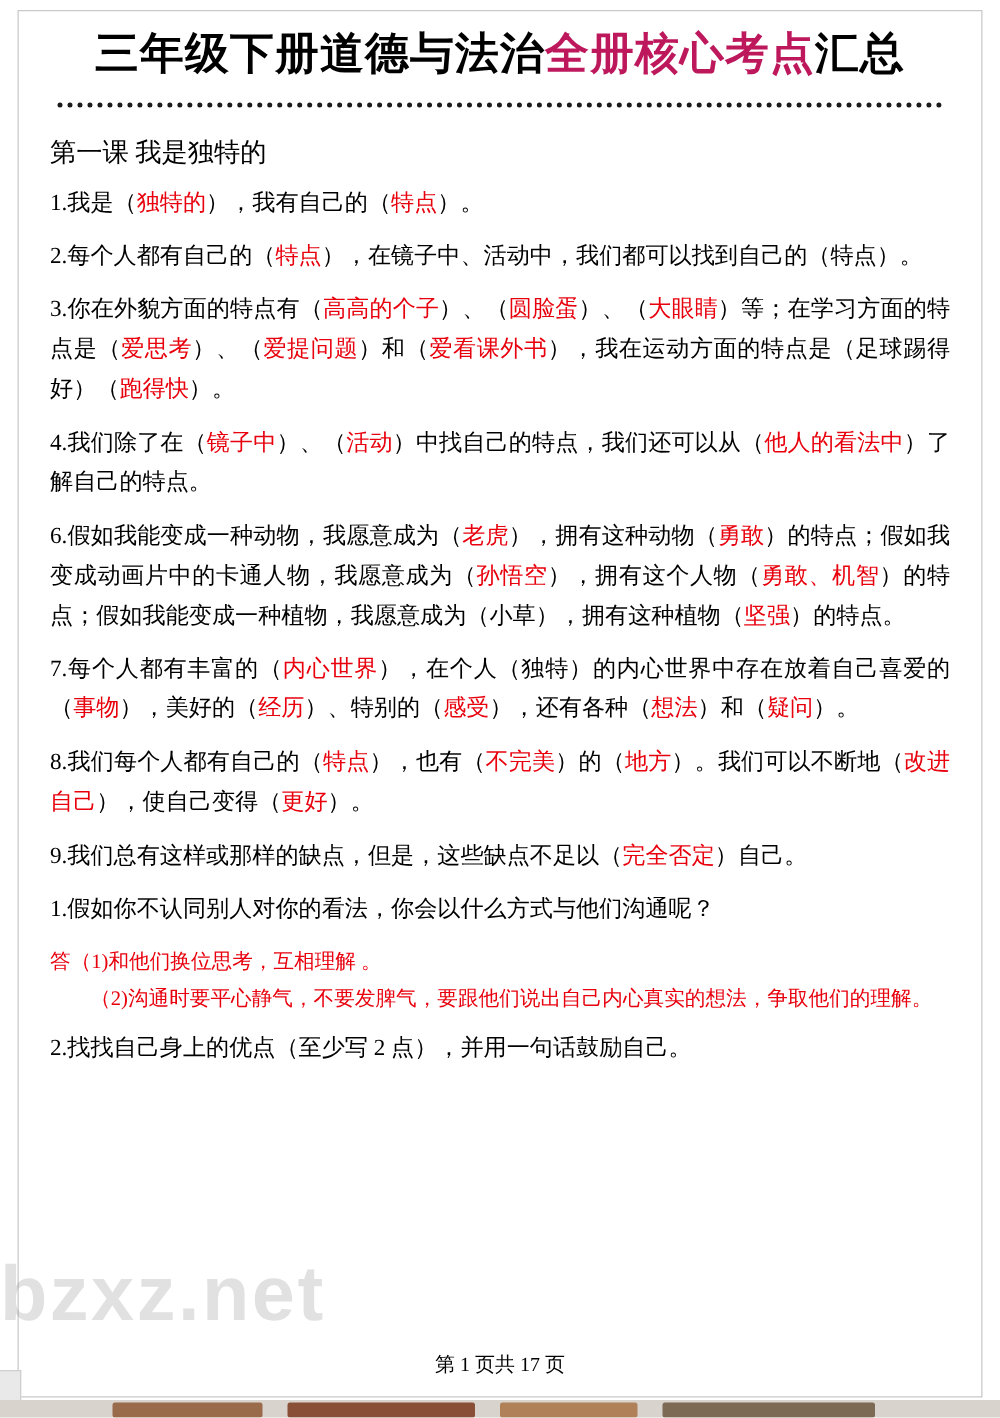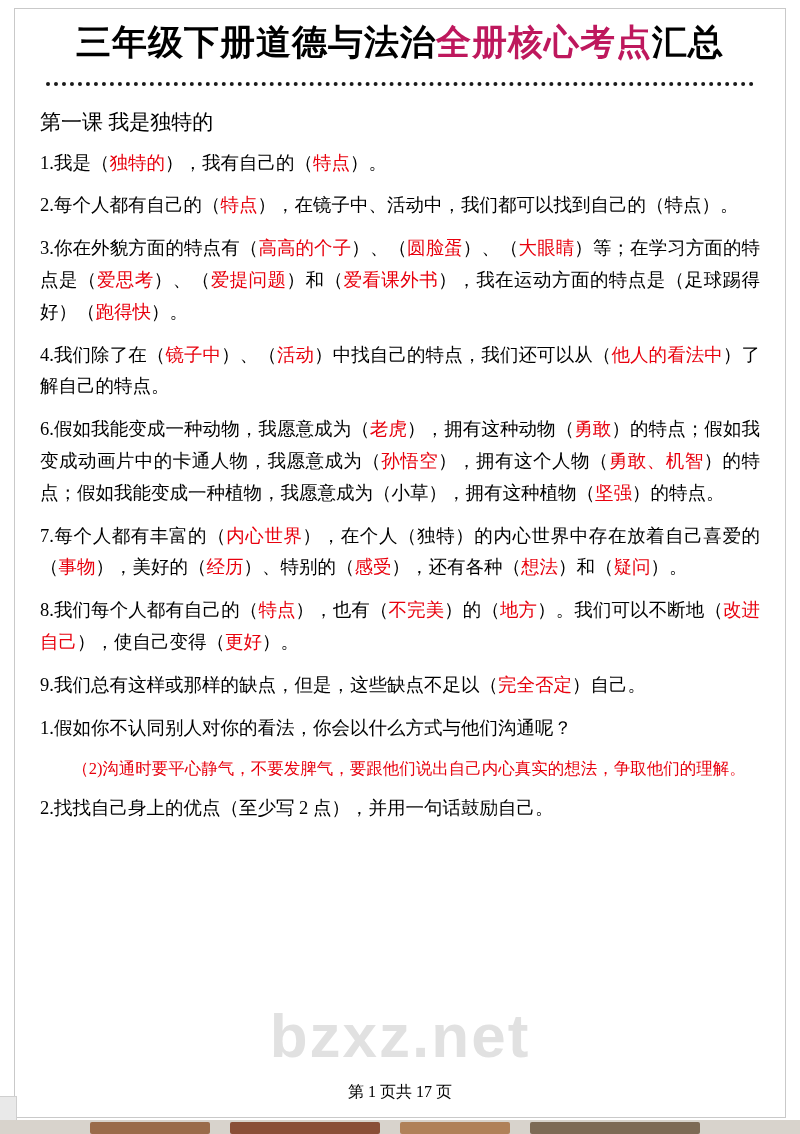--- a/index.html
+++ b/index.html
@@ -89,21 +89,21 @@
     text-align: center;
     font-size: 16px;
     color: #000;
     font-family: "Liberation Serif", "DejaVu Serif", serif;
   }
   .watermark {
     position: absolute;
     left: 0;
     top: 1000px;
     width: 800px;
-    text-align: center;
+    text-align: left;
     font-size: 62px;
     font-weight: bold;
     letter-spacing: 2px;
     color: rgba(120,120,120,0.22);
     font-family: "Liberation Sans", sans-serif;
     pointer-events: none;
     user-select: none;
   }
   
   .bottom-strip {
@@ -155,20 +155,21 @@
     <div id="body-slot">
         <p class="para"><span>1.我是（</span><span class="r">独特的</span><span>），我有自己的（</span><span class="r">特点</span><span>）。</span></p>
         <p class="para"><span>2.每个人都有自己的（</span><span class="r">特点</span><span>），在镜子中、活动中，我们都可以找到自己的（特点）。</span></p>
         <p class="para"><span>3.你在外貌方面的特点有（</span><span class="r">高高的个子</span><span>）、（</span><span class="r">圆脸蛋</span><span>）、（</span><span class="r">大眼睛</span><span>）等；在学习方面的特点是（</span><span class="r">爱思考</span><span>）、（</span><span class="r">爱提问题</span><span>）和（</span><span class="r">爱看课外书</span><span>），我在运动方面的特点是（足球踢得好）（</span><span class="r">跑得快</span><span>）。</span></p>
         <p class="para"><span>4.我们除了在（</span><span class="r">镜子中</span><span>）、（</span><span class="r">活动</span><span>）中找自己的特点，我们还可以从（</span><span class="r">他人的看法中</span><span>）了解自己的特点。</span></p>
         <p class="para"><span>6.假如我能变成一种动物，我愿意成为（</span><span class="r">老虎</span><span>），拥有这种动物（</span><span class="r">勇敢</span><span>）的特点；假如我变成动画片中的卡通人物，我愿意成为（</span><span class="r">孙悟空</span><span>），拥有这个人物（</span><span class="r">勇敢、机智</span><span>）的特点；假如我能变成一种植物，我愿意成为（小草），拥有这种植物（</span><span class="r">坚强</span><span>）的特点。</span></p>
         <p class="para"><span>7.每个人都有丰富的（</span><span class="r">内心世界</span><span>），在个人（独特）的内心世界中存在放着自己喜爱的（</span><span class="r">事物</span><span>），美好的（</span><span class="r">经历</span><span>）、特别的（</span><span class="r">感受</span><span>），还有各种（</span><span class="r">想法</span><span>）和（</span><span class="r">疑问</span><span>）。</span></p>
         <p class="para"><span>8.我们每个人都有自己的（</span><span class="r">特点</span><span>），也有（</span><span class="r">不完美</span><span>）的（</span><span class="r">地方</span><span>）。我们可以不断地（</span><span class="r">改进自己</span><span>），使自己变得（</span><span class="r">更好</span><span>）。</span></p>
         <p class="para"><span>9.我们总有这样或那样的缺点，但是，这些缺点不足以（</span><span class="r">完全否定</span><span>）自己。</span></p>
         <p class="para"><span>1.假如你不认同别人对你的看法，你会以什么方式与他们沟通呢？</span></p>
+        <p class="answer">答（1)和他们换位思考，互相理解 。</p>
         <p class="answer indent">（2)沟通时要平心静气，不要发脾气，要跟他们说出自己内心真实的想法，争取他们的理解。</p>
         <p class="para"><span>2.找找自己身上的优点（至少写 2 点），并用一句话鼓励自己。</span></p>
       </div>
 
   </div>
 
   <div class="watermark">bzxz.net</div>
   <div class="footer">第 1 页共 17 页</div>
 
   <div class="side-tab"></div>

